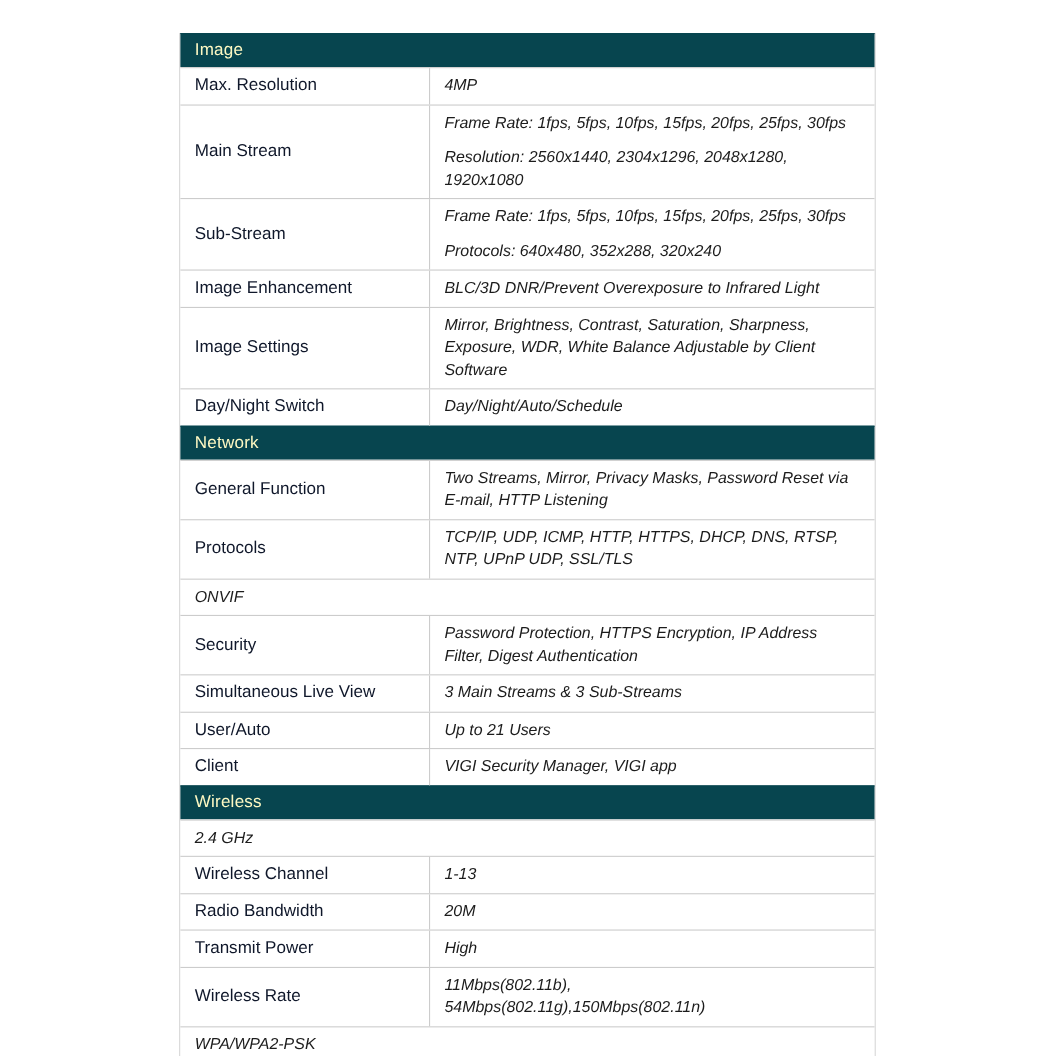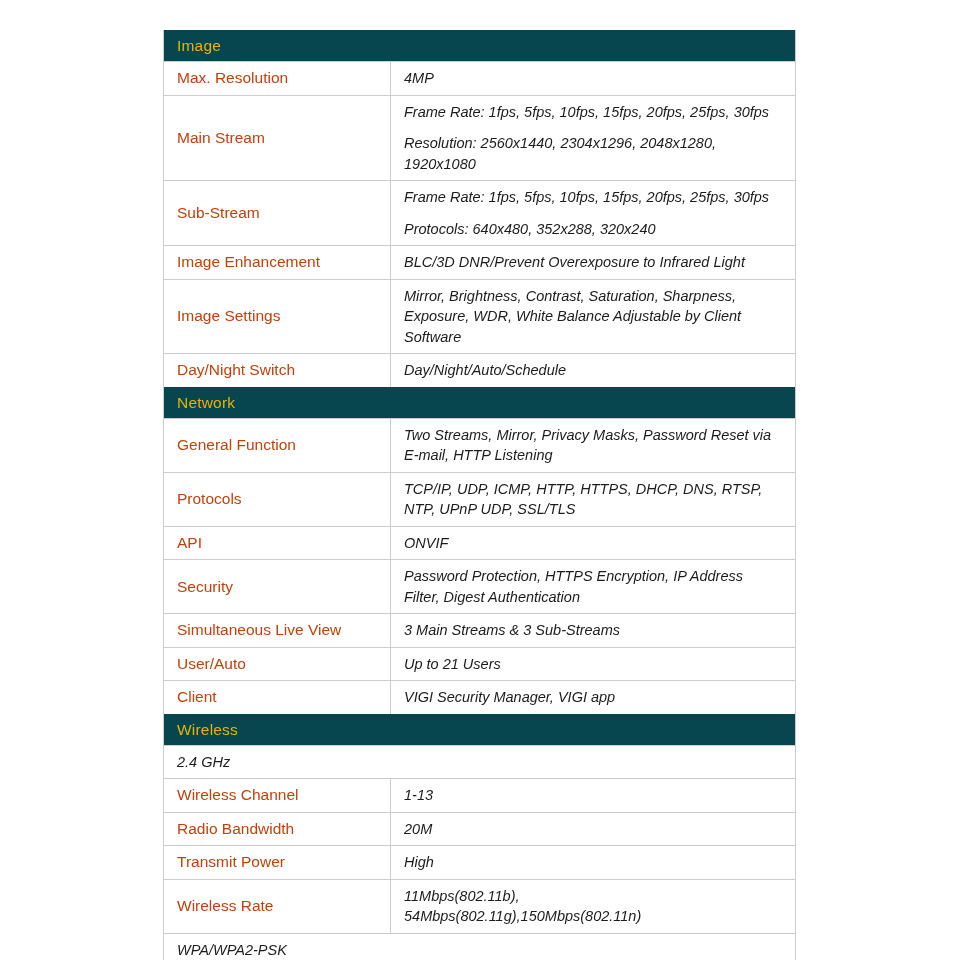--- a/index.html
+++ b/index.html
@@ -13,21 +13,21 @@
     position: absolute;
     left: 163px;
     top: 30px;
     width: 633px;
     border: 1px solid #cccccc;
     border-top: none;
     background: #ffffff;
   }
   .section-header {
     background: #07454f;
-    color: #eab308;
+    color: #fef9c3;
     font-size: 15.5px;
     line-height: 30px;
     height: 31px;
     padding-left: 13px;
     letter-spacing: 0.2px;
     border-top: 1px solid #07454f;
     overflow: hidden;
   }
   .spec-row {
     display: flex;
@@ -41,21 +41,21 @@
     flex-direction: column;
     justify-content: center;
   }
   .label-cell {
     width: 227px;
     flex: 0 0 227px;
     border-right: 1px solid #cccccc;
     padding: 5px 10px 5px 13px;
     font-size: 15.5px;
     min-height: 30px;
-    color: #c2410c;
+    color: #0f172a;
   }
   .value-cell {
     flex: 1 1 auto;
     padding: 6px 14px 6px 13px;
     font-size: 14.5px;
     min-height: 30px;
     color: #1c1c1c;
   }
   .para {
     line-height: 20.5px;
@@ -114,21 +114,20 @@
         <div class="para">Two Streams, Mirror, Privacy Masks, Password Reset via E-mail, HTTP Listening</div>
       </div>
     </div>
     <div class="spec-row">
       <div class="cell label-cell">Protocols</div>
       <div class="cell value-cell">
         <div class="para">TCP/IP, UDP, ICMP, HTTP, HTTPS, DHCP, DNS, RTSP, NTP, UPnP UDP, SSL/TLS</div>
       </div>
     </div>
     <div class="spec-row">
-      <div class="cell label-cell">API</div>
       <div class="cell value-cell">
         <div class="para">ONVIF</div>
       </div>
     </div>
     <div class="spec-row">
       <div class="cell label-cell">Security</div>
       <div class="cell value-cell">
         <div class="para">Password Protection, HTTPS Encryption, IP Address Filter, Digest Authentication</div>
       </div>
     </div>

